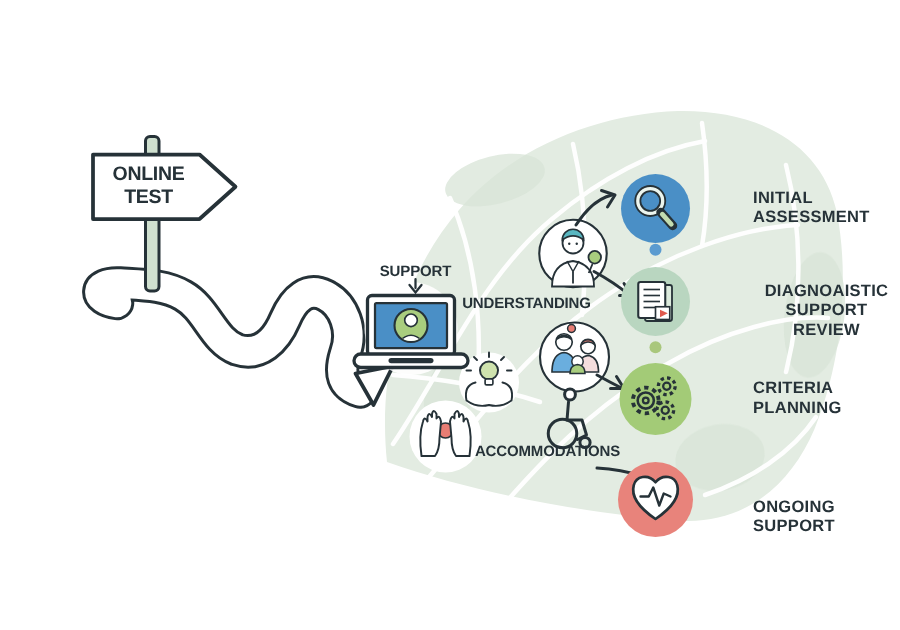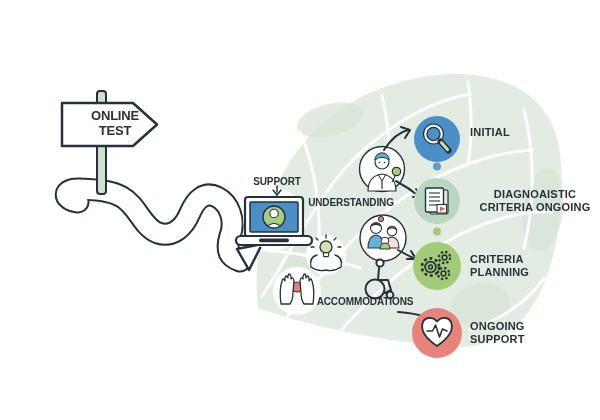--- a/index.html
+++ b/index.html
@@ -1,27 +1,27 @@
 <!DOCTYPE html>
 <html><head>
 <meta charset="utf-8">
 <style>
   html,body{margin:0;padding:0;background:#fff;}
   .canvas{position:relative;width:600px;height:420px;background:#ffffff;overflow:hidden;
           font-family:"Liberation Sans",sans-serif;}
   .canvas svg{position:absolute;left:0;top:0;}
   .lbl{position:absolute;color:#263238;font-weight:bold;}
-  .sign-label{left:60px;top:108px;width:78px;text-align:center;font-size:13px;line-height:15px;letter-spacing:-0.2px;padding-left:16px;}
+  .sign-label{left:60px;top:108px;width:78px;text-align:center;font-size:13px;line-height:15px;letter-spacing:-0.2px;}
   .flow-label{font-size:10px;line-height:11px;text-align:center;letter-spacing:-0.1px;}
   .support-label{left:246px;top:176px;width:62px;}
   .understanding-label{left:296px;top:197px;width:110px;}
   .accommodations-label{left:308px;top:296px;width:114px;text-align:center;}
   .step-label{left:470px;width:130px;font-size:11px;line-height:13px;letter-spacing:0.2px;}
-  .step-label span{display:block;}
-  .s0{top:126px;} .s1{top:188px;text-align:center;} .s2{top:253px;} .s3{top:320px;}
+  .step-label span{display:block;padding-left:32px;}
+  .s0{top:126px;} .s1{top:188px;text-align:center;} .s2{top:253px;} .s3{top:332px;}
 </style>
 </head>
 <body>
 
 <div class="canvas">
 
 <svg width="600" height="420" viewBox="0 0 600 420">
 
   <g>
     <path d="M 258 308 C 252 252 266 186 306 140 C 342 98 398 76 452 74
@@ -201,24 +201,25 @@
     <span>ONLINE</span><br>
     <span>TEST</span>
   </div>
 
   <div class="lbl flow-label support-label">SUPPORT</div>
   <div class="lbl flow-label understanding-label">UNDERSTANDING</div>
   <div class="lbl flow-label accommodations-label">ACCOMMODATIONS</div>
 
   <div class="lbl step-label s0">
     <span>INITIAL</span>
+    <span>ASSESSMENT</span>
   </div>
   <div class="lbl step-label s1">
     <span>DIAGNOAISTIC</span>
-    <span>CRITERIA ONGOING</span>
+    <span>SUPPORT REVIEW</span>
   </div>
   <div class="lbl step-label s2">
     <span>CRITERIA</span>
     <span>PLANNING</span>
   </div>
   <div class="lbl step-label s3">
     <span>ONGOING</span>
     <span>SUPPORT</span>
   </div>
 

